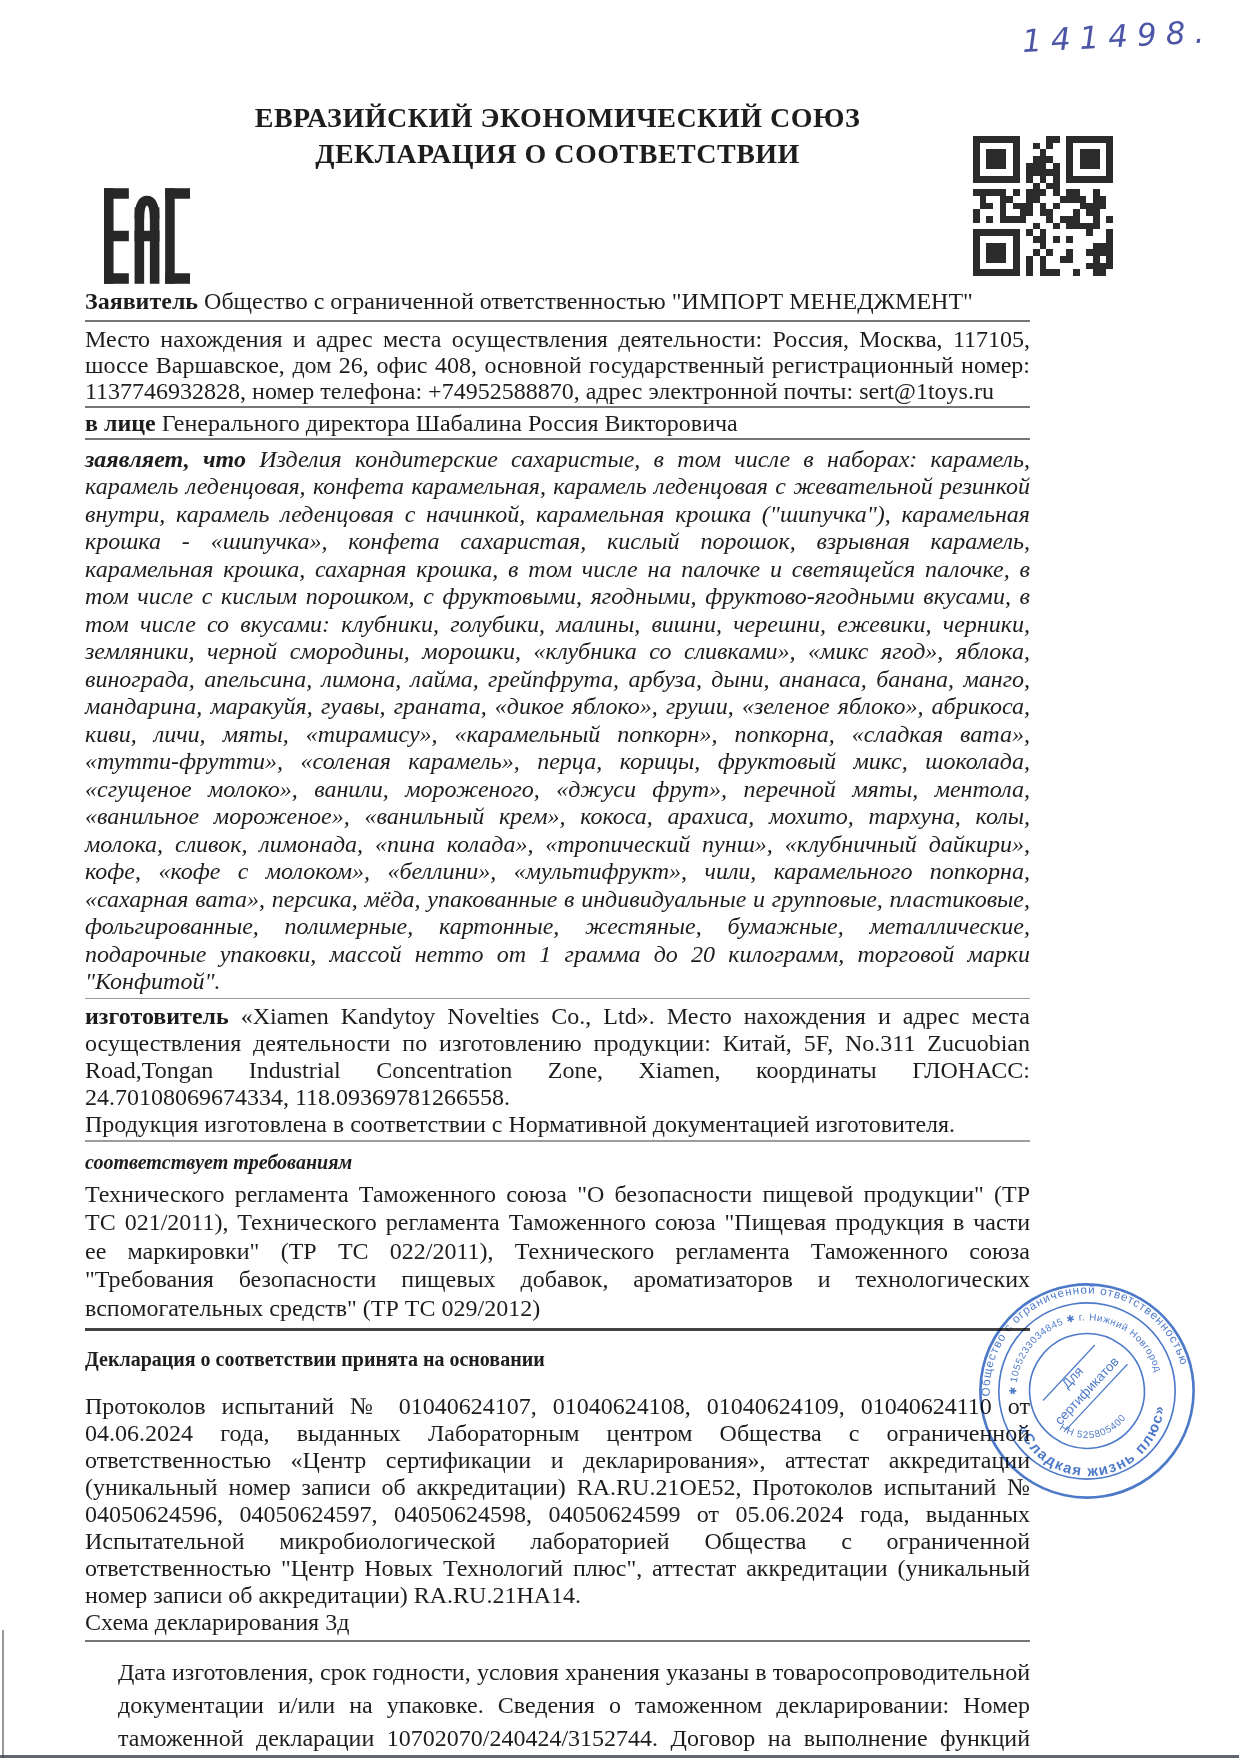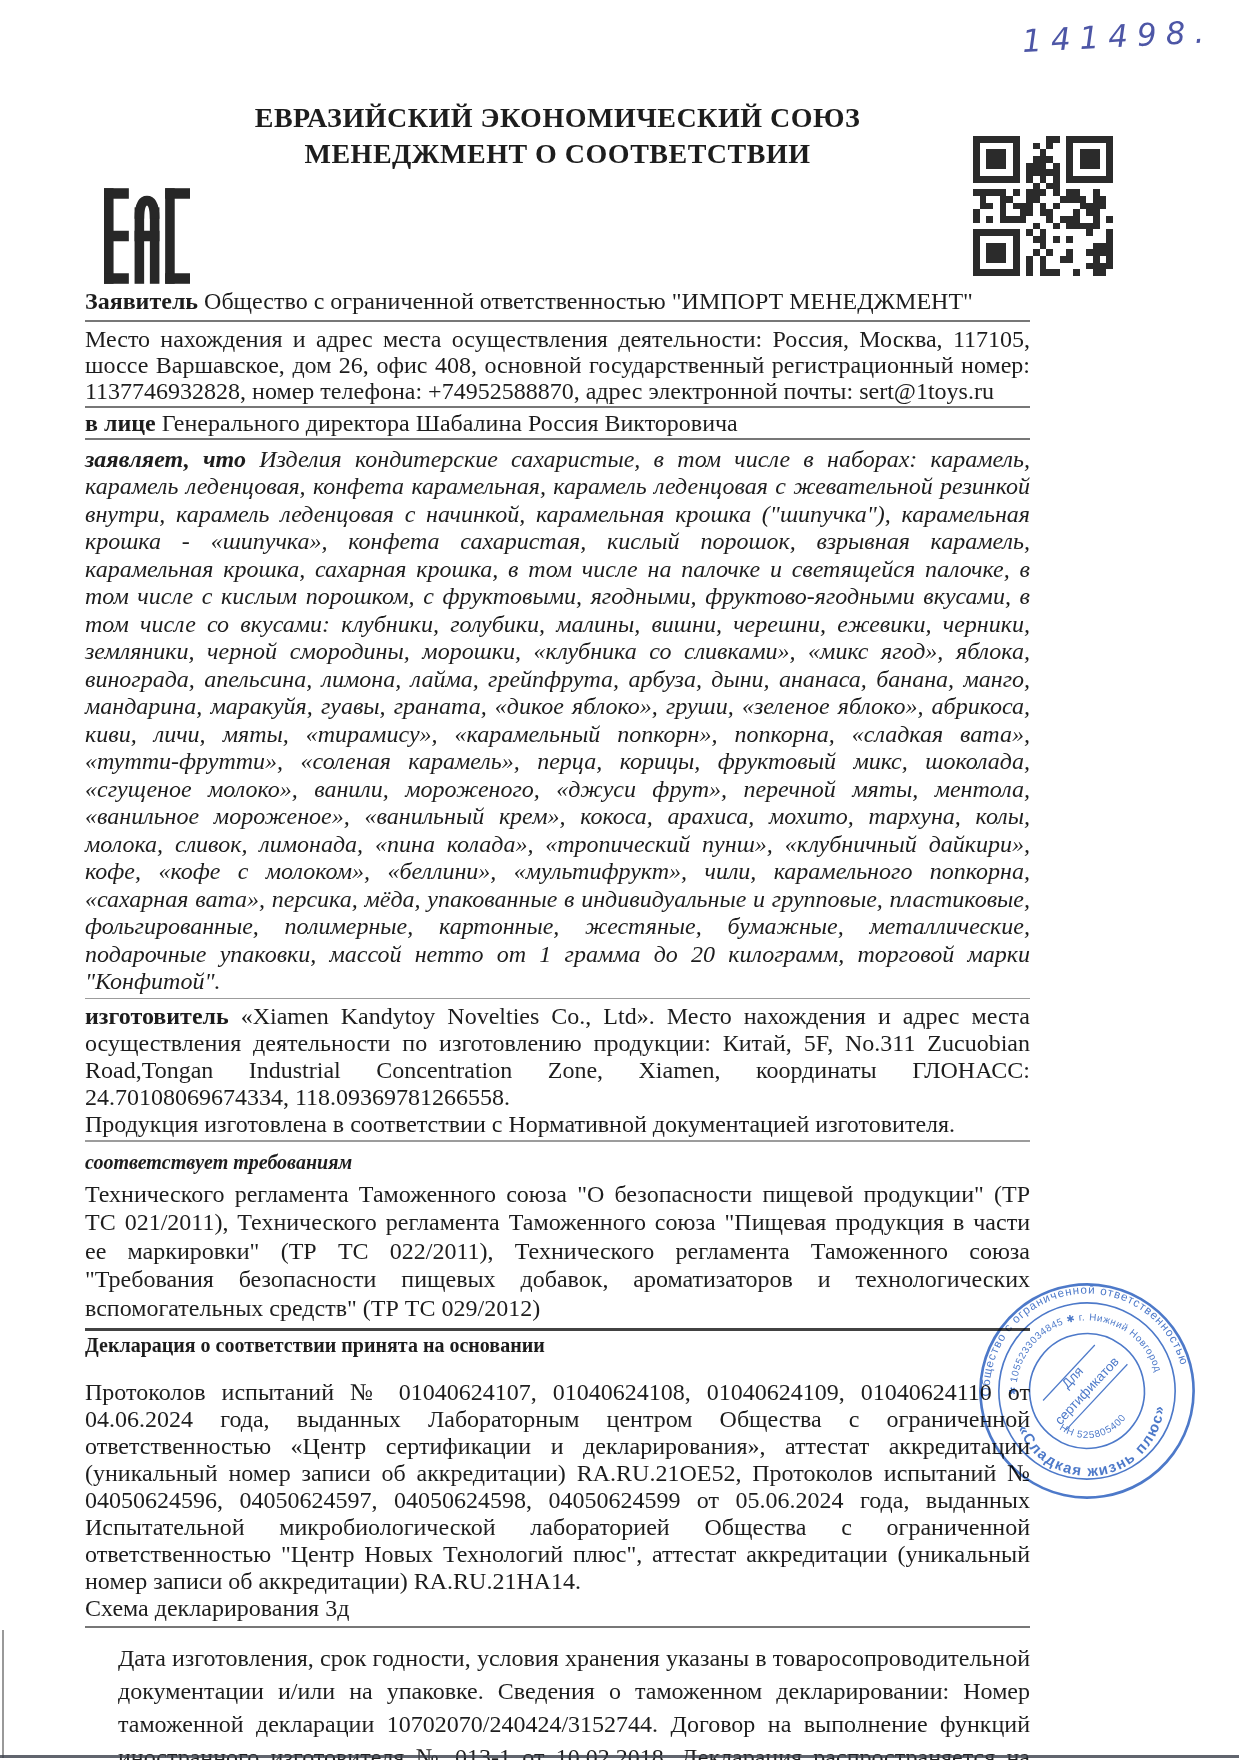--- a/index.html
+++ b/index.html
@@ -18,21 +18,21 @@
   .line1{text-align:left;}
   .b{font-weight:bold;}
   .rule{height:2px;background:#4a4a4a;opacity:.75;}
   .rule.thin{height:1.5px;opacity:.55;}
   .rule.thick{height:3px;background:#2e2e2e;opacity:.9;}
   .lh26{line-height:26px;}
   .lh27{line-height:27px;}
   .lh28{line-height:28.5px;}
   .lh33{line-height:33px;}
   .lastjust{text-align-last:justify;}
-  .mt2{margin-top:2px;}.mt4{margin-top:4px;}.mt6{margin-top:6px;font-style:italic;}.mt8{margin-top:0;}
+  .mt2{margin-top:2px;}.mt4{margin-top:4px;}.mt6{margin-top:6px;font-style:italic;}.mt8{margin-top:14px;}
   .mt12{margin-top:12px;}.mt14{margin-top:14px;margin-left:33px;}.mt20{margin-top:20px;}
   .mt116{margin-top:116px;}
   .heading{font-weight:bold;font-size:20px;line-height:28px;}
   .stamp{position:absolute;left:964px;top:1268px;width:246px;height:246px;
          mix-blend-mode:multiply;opacity:.92;transform:rotate(-9deg);}
   .stamp text{font-family:"Liberation Sans",sans-serif;}
   .scan-bottom{position:absolute;left:0;bottom:2px;width:100%;height:3px;background:#3a3f4a;opacity:.8;}
   .scan-left{position:absolute;left:2px;top:1630px;width:2px;height:128px;background:#555;opacity:.6;}
 </style>
 </head>
@@ -194,21 +194,21 @@
       <rect x="12" y="20" width="1" height="1" fill="#2b2b2b"></rect>
       <rect x="15" y="20" width="1" height="1" fill="#2b2b2b"></rect>
       <rect x="18" y="20" width="1" height="1" fill="#2b2b2b"></rect>
       <rect x="19" y="20" width="1" height="1" fill="#2b2b2b"></rect>
     </svg>
 
   <div class="content">
 
     <div class="title">
       <div>ЕВРАЗИЙСКИЙ ЭКОНОМИЧЕСКИЙ СОЮЗ</div>
-      <div>МЕНЕДЖМЕНТ О СООТВЕТСТВИИ</div>
+      <div>ДЕКЛАРАЦИЯ О СООТВЕТСТВИИ</div>
     </div>
 
     <p class="p line1 mt116">
       <span class="b">Заявитель</span>
       <span>Общество с ограниченной ответственностью "ИМПОРТ МЕНЕДЖМЕНТ"</span>
     </p>
 
     <div class="rule mt4"></div>
 
     <p class="p lh26 mt4">Место нахождения и адрес места осуществления деятельности: Россия, Москва, 117105, шоссе Варшавское, дом 26, офис 408, основной государственный регистрационный номер: 1137746932828, номер телефона: +74952588870, адрес электронной почты: sert@1toys.ru</p>

